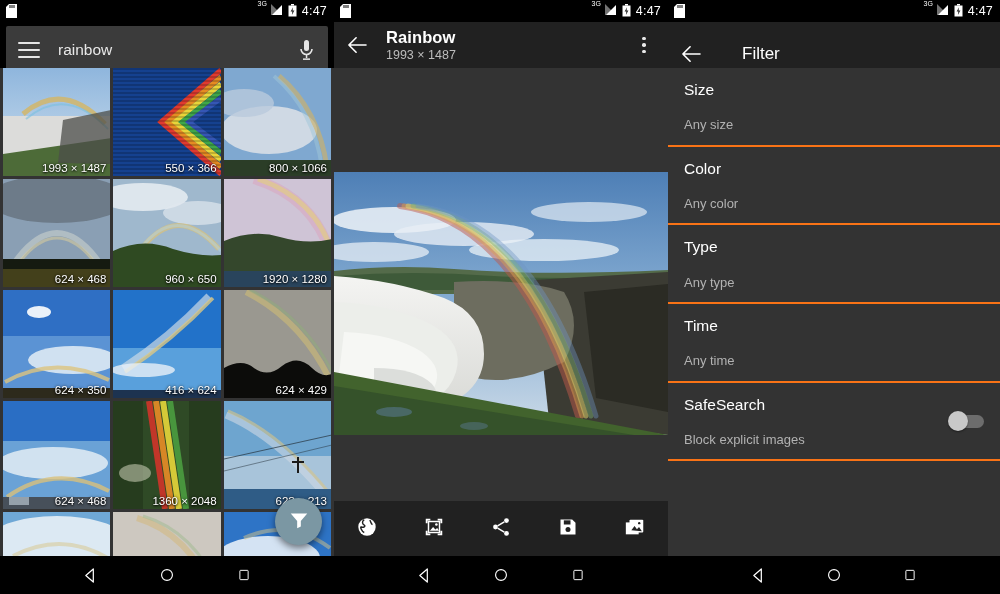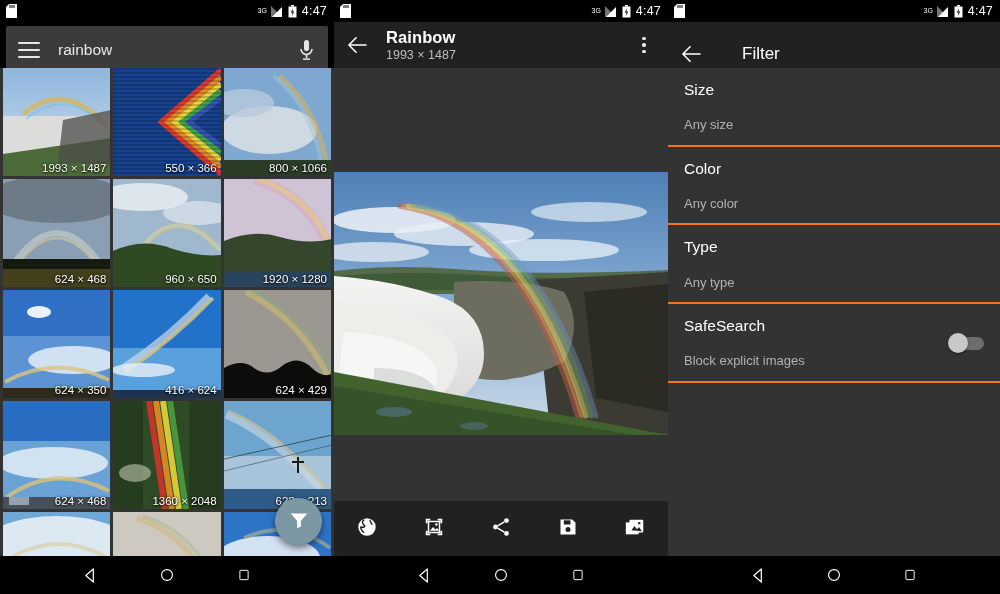--- a/index.html
+++ b/index.html
@@ -8,21 +8,21 @@
 
   .root{ position:relative; width:1000px; height:594px; display:flex; }
 
   .panel{ position:relative; width:334px; height:594px; overflow:hidden; }
   .panel.p3{ width:332px; }
 
   
   .statusbar{ height:22px; background:#000; display:flex; align-items:center;
     padding:0 7px 0 6px; position:relative; z-index:40; }
   .sb-left{ display:flex; align-items:center; gap:4px; }
-  .sb-right{ margin-left:auto; display:flex; align-items:flex-end; gap:5px; }
+  .sb-right{ margin-left:auto; display:flex; align-items:flex-start; gap:5px; }
   .sb-time{ color:#fff; font-size:12.5px; letter-spacing:.2px; }
   .sb-3g{ color:#fff; font-size:7px; position:relative; top:-4px; margin-right:-2px;}
   .icon-sd svg,.icon-sig svg,.icon-bat svg{ display:block; }
 
   
   .searchbar{ height:48px; background:#3b3b3b; margin:4px 6px 0 6px; border-radius:2px;
     display:flex; align-items:center; padding:0 12px; }
   .hamb{ width:22px; height:16px; display:flex; flex-direction:column; justify-content:space-between;
      margin-right:18px; flex:0 0 auto;}
   .hamb i{ display:block; height:2px; background:#e6e6e6; border-radius:1px; }
@@ -613,20 +613,26 @@
         </div>
       </div>
       <div class="frow">
         <div class="txt">
           <span class="ftitle">Type</span>
           <span class="fsub">Any type</span>
         </div>
       </div>
       <div class="frow">
         <div class="txt">
+          <span class="ftitle">Time</span>
+          <span class="fsub">Any time</span>
+        </div>
+      </div>
+      <div class="frow">
+        <div class="txt">
           <span class="ftitle">SafeSearch</span>
           <span class="fsub">Block explicit images</span>
         </div>
         <div class="toggle">
           <div class="track"></div>
           <div class="knob"></div>
         </div>
       </div>
     </div>
 

